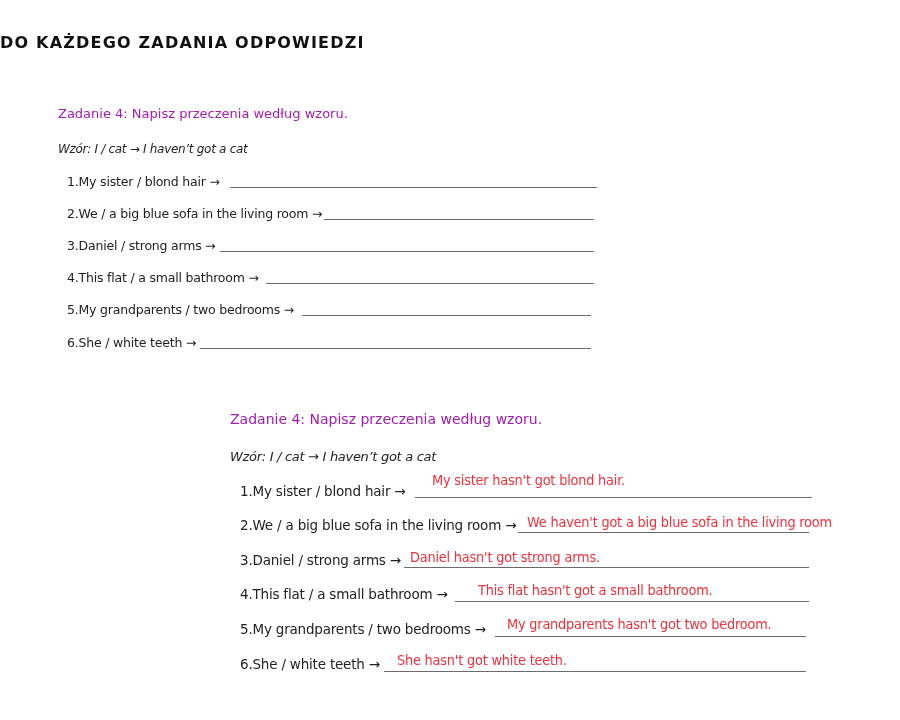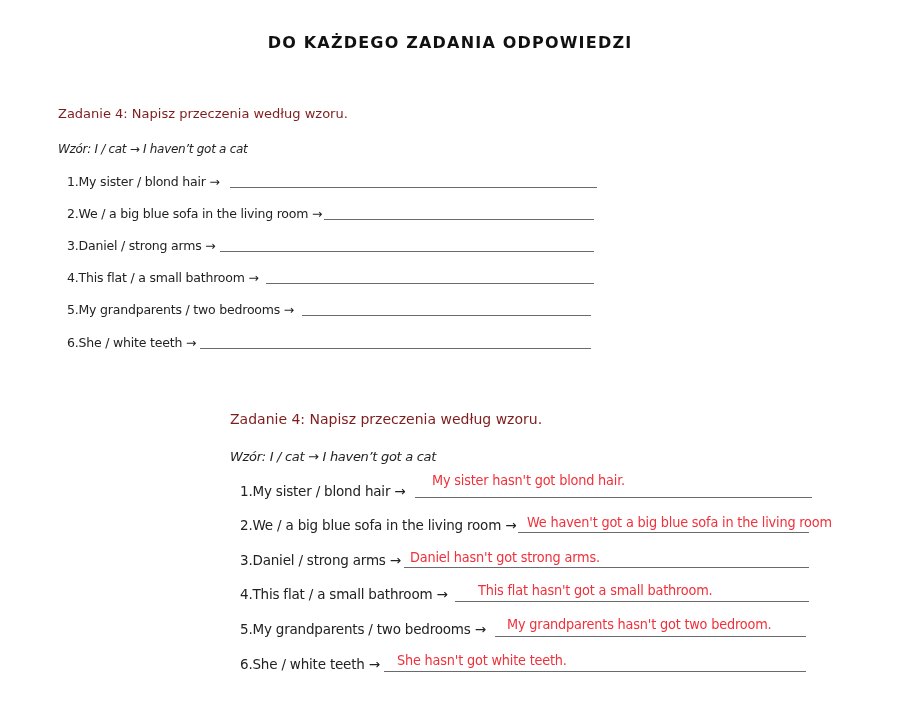--- a/index.html
+++ b/index.html
@@ -1,25 +1,25 @@
 <!DOCTYPE html>
 <html><head>
 <meta charset="utf-8">
 <style>
   html, body { margin: 0; padding: 0; }
   body {
     width: 900px; height: 720px; background: #ffffff; position: relative; overflow: hidden;
     font-family: "Liberation Sans", sans-serif; color: #222;
   }
   .title {
-    position: absolute; top: 33px; left: 0; width: 900px; text-align: center;
+    position: absolute; top: 33px; left: 0; width: 900px; text-align: left;
     font-family: "DejaVu Sans", sans-serif; font-weight: bold; font-size: 16px;
     letter-spacing: 1.2px; color: #111;
   }
-  .heading { font-family: "DejaVu Sans", sans-serif; font-size: 13px; color: #7f1d1d; position: absolute; white-space: nowrap; }
+  .heading { font-family: "DejaVu Sans", sans-serif; font-size: 13px; color: #a21caf; position: absolute; white-space: nowrap; }
   .wzor { font-family: "DejaVu Sans", sans-serif; font-size: 12px; font-style: italic; color: #222; position: absolute; white-space: nowrap; letter-spacing: -0.3px; }
   .row { position: absolute; white-space: nowrap; font-family: "DejaVu Sans", sans-serif; font-size: 12.5px; color: #222; letter-spacing: -0.2px; text-align: center; }
   .line { position: absolute; border-bottom: 1px solid #6b6b6b; height: 0; }
   .answer {
     position: absolute; white-space: nowrap; color: #f0303a;
     font-family: "DejaVu Sans", sans-serif; font-size: 14px; letter-spacing: -0.2px;
     transform: scaleX(0.92); transform-origin: left bottom;
   }
 </style>
 </head>

